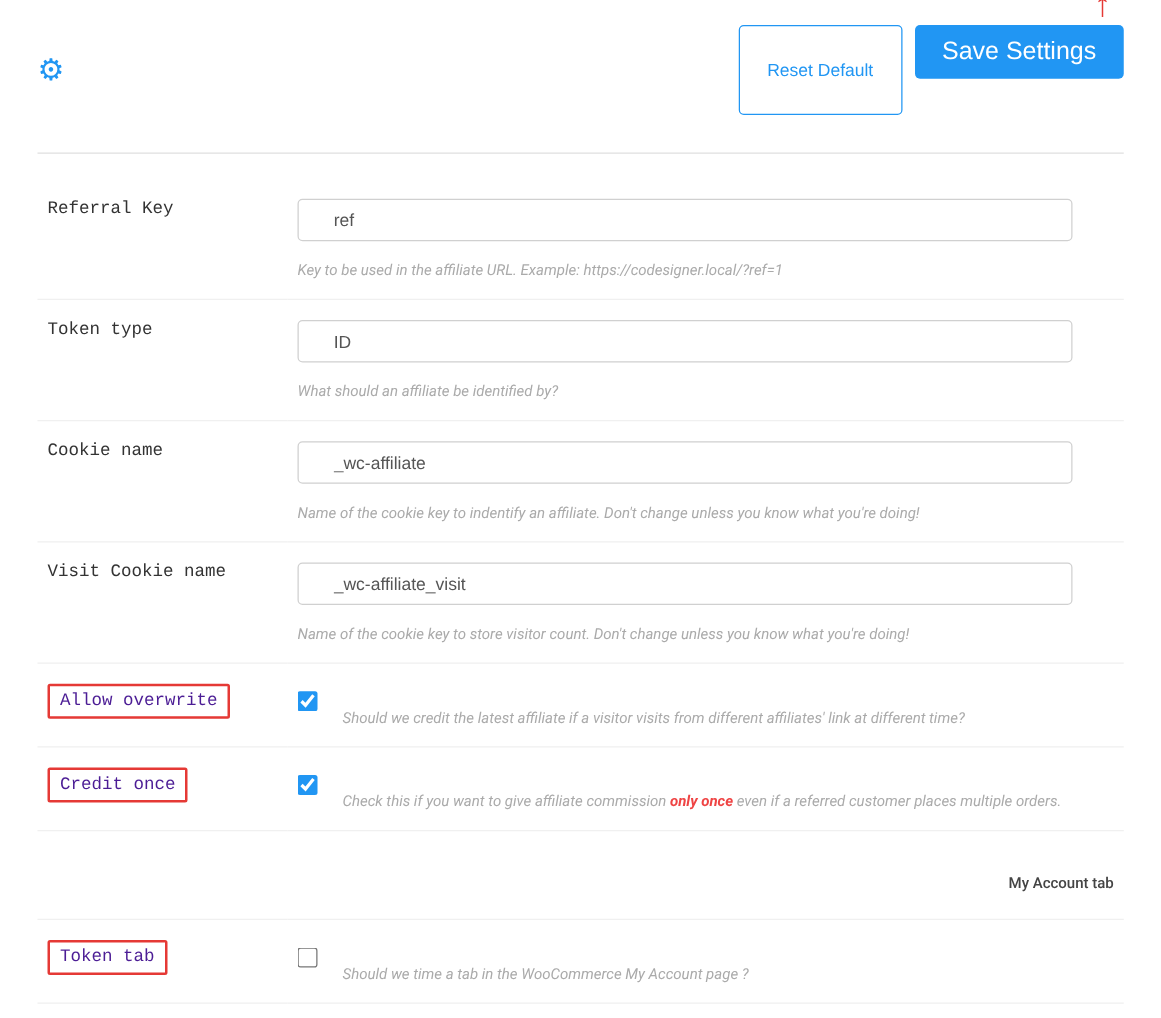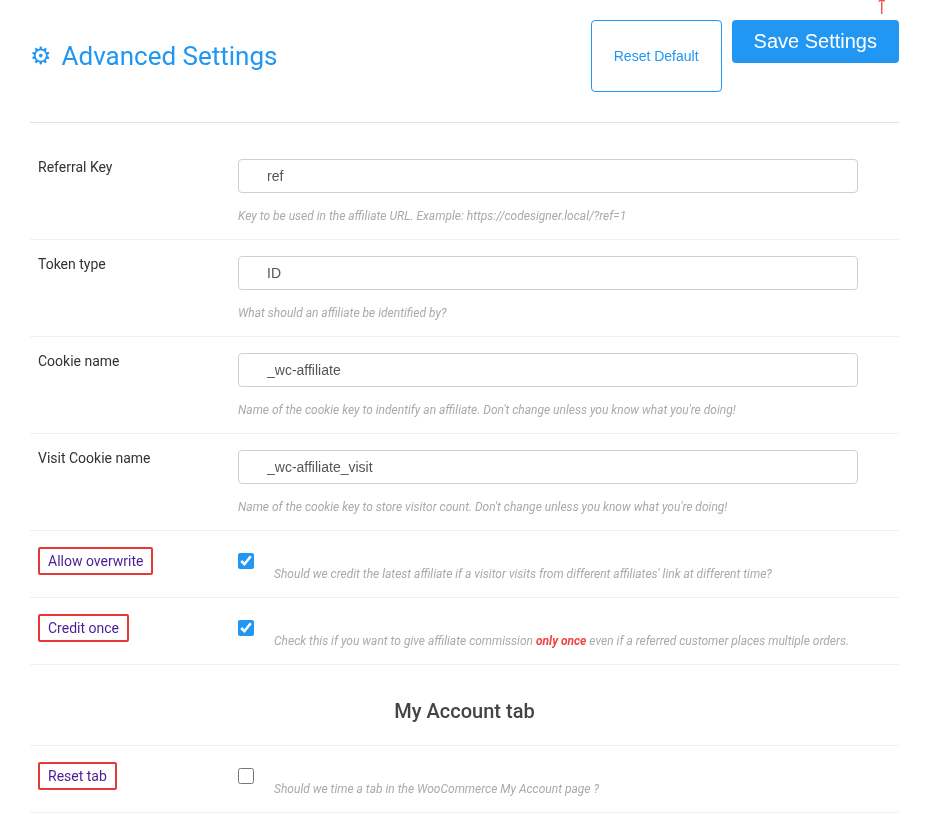--- a/index.html
+++ b/index.html
@@ -119,40 +119,40 @@
       padding-top: 4px;
     }
     .checkbox-area input[type="checkbox"] {
       width: 16px;
       height: 16px;
       accent-color: #2196F3;
       cursor: pointer;
       margin-top: 2px;
     }
     .section-heading {
-      text-align: center;
-      font-size: 20px;
+      text-align: right;
+      font-size: 12px;
       color: #444;
       font-weight: 500;
       padding: 18px 0 6px 0;
     }
     .label-td {
       width: 200px;
       padding: 16px 8px;
       vertical-align: middle;
+      font-family: Liberation Mono, monospace;
     }
   </style>
 </head>
 <body>
 
 <div class="page-wrapper">
   <div class="header">
     <div class="header-title">
       <span class="gear-icon">⚙</span>
-      <span>Advanced Settings</span>
     </div>
     <div class="header-buttons">
       <div class="arrow-indicator">↑</div>
       <button class="btn-reset">Reset Default</button>
       <button class="btn-save">Save Settings</button>
     </div>
   </div>
 
   <hr class="divider">
 
@@ -226,21 +226,21 @@
       </tr>
 
       <tr>
         <td colspan="2">
           <div class="section-heading">My Account tab</div>
         </td>
       </tr>
 
       <tr>
         <td class="label-td">
-          <span class="label-box">Reset tab</span>
+          <span class="label-box">Token tab</span>
         </td>
         <td class="value-cell">
           <div class="checkbox-area">
             <input type="checkbox" style="">
             <div class="field-hint">Should we time a tab in the WooCommerce My Account page ?</div>
           </div>
         </td>
       </tr>
 
       <tr>

